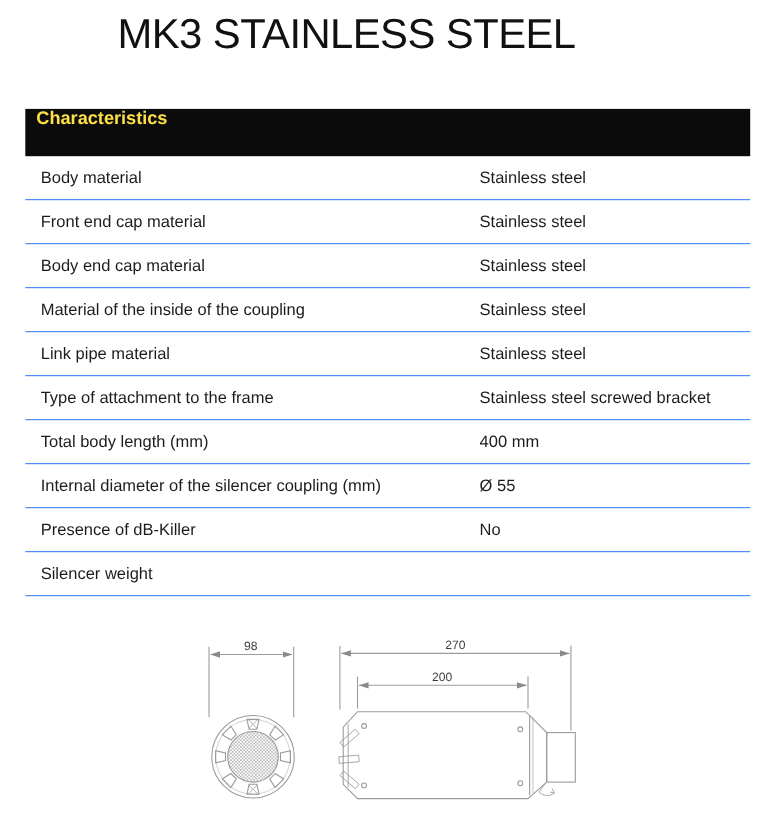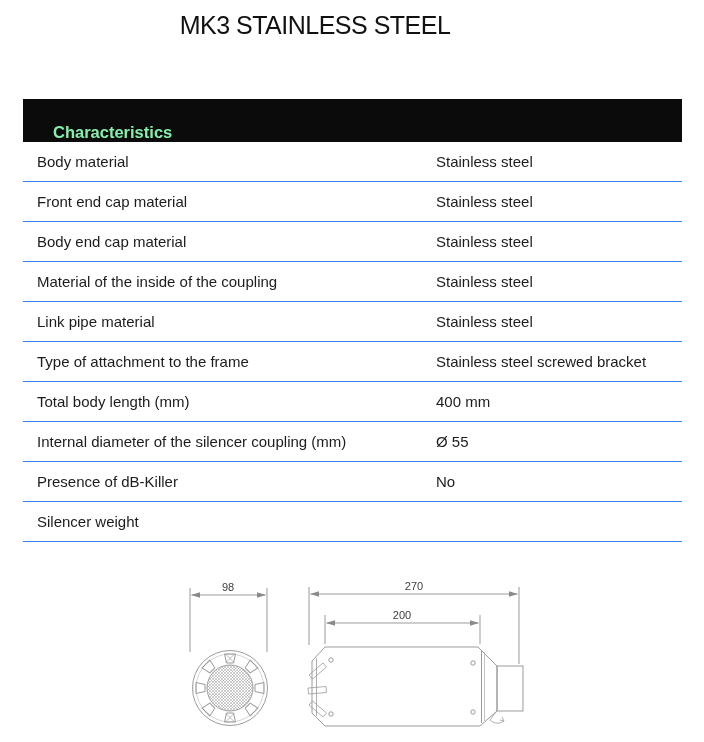--- a/index.html
+++ b/index.html
@@ -2,30 +2,30 @@
 <html><head>
 <meta charset="utf-8">
 <style>
   html,body{margin:0;padding:0;background:#fff;}
   body{
     width:704px;height:742px;position:relative;overflow:hidden;
     font-family:"Liberation Sans",sans-serif;color:#1c1c1c;
   }
   .page-title{
     position:absolute;top:11px;left:0;width:630px;
-    text-align:center;font-size:25px;letter-spacing:-0.5px;
+    text-align:center;font-size:38px;letter-spacing:-0.5px;
     color:#111;font-weight:400;white-space:nowrap;
   }
   .spec-table{
     position:absolute;left:23px;top:99px;width:659px;
   }
   .spec-header{
-    background:#0b0b0b;color:#86efac;height:43px;
-    display:flex;align-items:flex-end;
-    font-size:16.5px;font-weight:bold;padding-left:30px;box-sizing:border-box;
+    background:#0b0b0b;color:#fde047;height:43px;
+    display:flex;align-items:flex-start;
+    font-size:16.5px;font-weight:bold;padding-left:10px;box-sizing:border-box;
   }
   .spec-row{
     display:flex;align-items:center;height:39px;
     border-bottom:1px solid #3b82f6;
     font-size:15px;color:#1c1c1c;
   }
   .spec-label{
     width:413px;padding-left:14px;box-sizing:border-box;flex:none;
     white-space:nowrap;overflow:hidden;
   }

